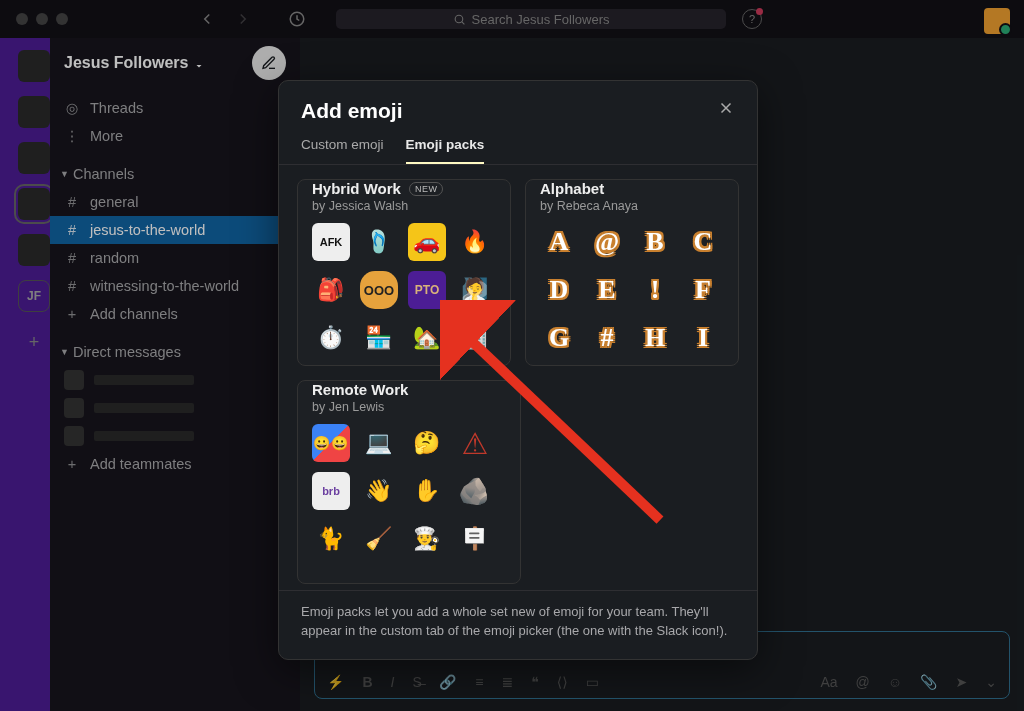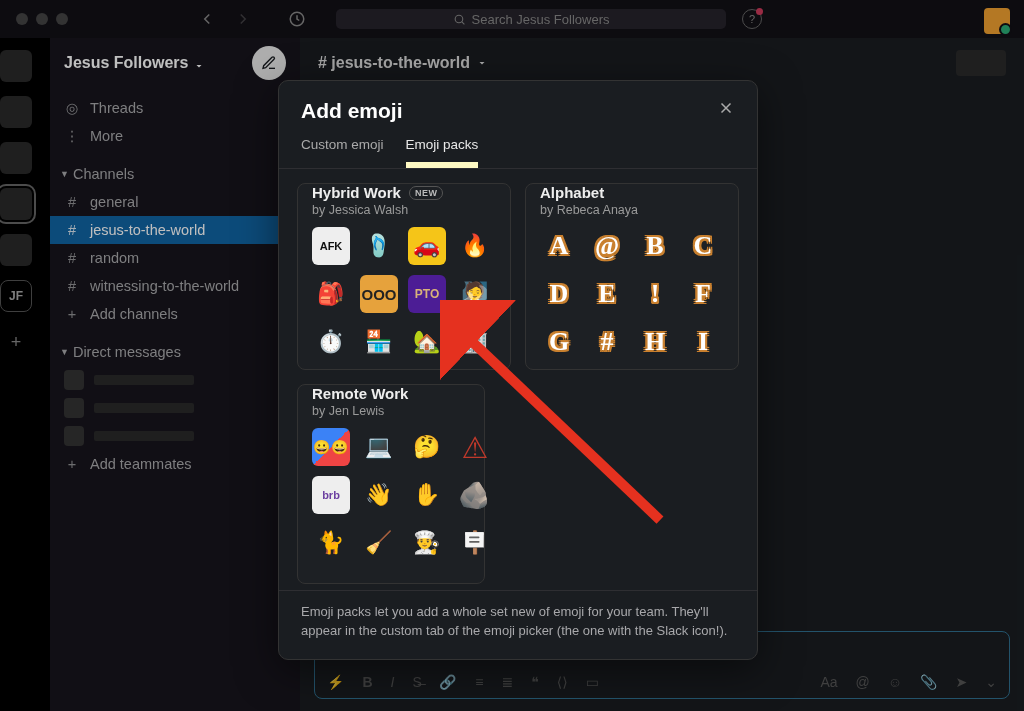--- a/index.html
+++ b/index.html
@@ -9,21 +9,21 @@
 .dot{width:12px;height:12px;border-radius:50%;background:#444}
 .nav-arrows{display:flex;gap:18px;align-items:center;color:#888}
 .nav-arrows svg{width:18px;height:18px}
 .history-icon{margin-left:18px}
 .search{flex:0 0 390px;margin-left:30px;height:20px;background:#26232b;border-radius:5px;display:flex;align-items:center;justify-content:center;color:#888;font-size:13px;gap:6px}
 .help{margin-left:16px;width:20px;height:20px;border:1.5px solid #666;border-radius:50%;display:flex;align-items:center;justify-content:center;font-size:11px;color:#888;position:relative}
 .help::after{content:"";position:absolute;top:-2px;right:-2px;width:7px;height:7px;border-radius:50%;background:#cd3a5b}
 .user-badge{position:absolute;right:14px;top:8px;width:26px;height:26px;background:#f0a030;border-radius:4px}
 .user-badge::after{content:"";position:absolute;bottom:-2px;right:-2px;width:9px;height:9px;border-radius:50%;background:#2bac76;border:2px solid #121016}
 .main{display:flex;height:673px}
-.rail{width:50px;background:#000000;display:flex;flex-direction:column;align-items:flex-start;padding-top:12px;gap:14px}
+.rail{width:50px;background:#4c1d95;display:flex;flex-direction:column;align-items:flex-end;padding-top:12px;gap:14px}
 .rail-item{width:32px;height:32px;background:#2a2a2a;border-radius:6px}
 .rail-item.sel{outline:2px solid #666;outline-offset:2px}
 .rail-jf{width:32px;height:32px;border:1.5px solid #555;border-radius:8px;display:flex;align-items:center;justify-content:center;font-size:12px;color:#aaa;font-weight:600}
 .rail-plus{width:32px;height:32px;display:flex;align-items:center;justify-content:center;color:#888;font-size:18px}
 .sidebar{width:250px;background:#17151c;display:flex;flex-direction:column}
 .ws-header{height:50px;display:flex;align-items:center;padding:0 14px;justify-content:space-between}
 .ws-title{font-size:16px;font-weight:800;color:#fff;display:flex;align-items:flex-end;gap:4px}
 .compose{width:34px;height:34px;background:#e8e8e8;border-radius:50%;display:flex;align-items:center;justify-content:center}
 .compose svg{width:16px;height:16px;color:#1a1d21}
 .sb-list{padding:6px 0;font-size:14.5px}
@@ -44,31 +44,31 @@
 .composer-tools .spacer{flex:1}
 .arrow-annot{position:absolute;left:440px;top:300px;pointer-events:none;z-index:60}
 
 .backdrop{position:absolute;inset:0;background:rgba(0,0,0,.25);z-index:40}
 .modal{position:absolute;left:278px;top:80px;width:480px;height:580px;background:#1a1d21;border:1px solid #333;border-radius:10px;z-index:50;display:flex;flex-direction:column;box-shadow:0 10px 40px rgba(0,0,0,.5)}
 .modal-hd{padding:18px 22px 0;display:flex;justify-content:space-between;align-items:flex-start}
 .modal-title{font-size:21px;font-weight:800;color:#fff}
 .close-x{color:#aaa;cursor:pointer;font-size:16px}
 .tabs{display:flex;gap:22px;padding:14px 22px 0;border-bottom:1px solid #2e2e32;font-size:13.5px}
 .tab{padding-bottom:10px;color:#aaa;cursor:pointer}
-.tab.active{color:#e8e8e8;border-bottom:6px solid #fef9c3;font-weight:400}
+.tab.active{color:#e8e8e8;border-bottom:2px solid #fef9c3;font-weight:700}
 .packs{flex:1;overflow:hidden;padding:14px 18px 6px;display:flex;flex-direction:column;gap:14px}
 .row-packs{display:flex;gap:14px}
 .pack{flex:1;border:1px solid #333;border-radius:8px;padding:0 14px 8px;background:#1d2024}
 .pack-title{font-size:15px;font-weight:700;color:#eee;display:flex;align-items:center;gap:8px}
-.badge-new{font-size:9px;border:1px solid #555;border-radius:7px;padding:1px 5px;color:#bbb;font-weight:700;letter-spacing:.5px}
+.badge-new{font-size:9px;border:1px solid #555;border-radius:7px;padding:1px 5px;color:#bbb;font-weight:400;letter-spacing:.5px}
 .pack-by{font-size:12.5px;color:#9a9a9a;margin-top:2px}
 .egrid{margin-top:10px;display:grid;grid-template-columns:repeat(4,38px);grid-auto-rows:38px;gap:10px 10px}
 .em{width:38px;height:38px;border-radius:6px;display:flex;align-items:center;justify-content:center;font-size:22px;background:#24272b}
 .em.afk{background:#eee;color:#111;font-size:11px;font-weight:900}
-.em.ooo{background:#e6a23c;color:#222;font-size:15px;font-weight:900;border-radius:6px}
+.em.ooo{background:#e6a23c;color:#222;font-size:13px;font-weight:900;border-radius:15px}
 .em.pto{background:#4c1d95;color:#d9b27a;font-size:12px;font-weight:700}
 .em.sign{background:#f5c518}
 .em.letter{background:transparent;font-family:Georgia,serif;font-weight:900;font-size:26px;color:#fff;text-shadow:-2px -2px 0 #c9802f,2px -2px 0 #c9802f,-2px 2px 0 #c9802f,2px 2px 0 #c9802f,-2px 0 0 #c9802f,2px 0 0 #c9802f,0 -2px 0 #c9802f,0 2px 0 #c9802f}
 .em.wifi{color:#c0392b;background:transparent;font-size:30px}
 .em.stones{background:transparent;font-size:26px}
 .packs-note{padding:12px 22px 18px;border-top:1px solid #2e2e32;color:#a8a8ab;font-size:13px;line-height:1.45}
 svg{display:block}
 </style>
 </head>
 <body>
@@ -187,27 +187,20 @@
           <div class="dm-name"></div>
         </div>
       <div class="sb-row">
           <span class="ic">+</span>
           <span>Add teammates</span>
         </div>
     </div>
   </div>
 
   <div class="content">
-    <div class="ch-header">
-      <span># jesus-to-the-world</span>
-      <svg width="12" height="12" viewBox="0 0 24 24" fill="currentColor">
-          <path d="M7 10l5 5 5-5z"></path>
-        </svg>
-      <div class="small-av"></div>
-    </div>
 
     <div class="composer">
       <div class="composer-ph">Send a message to #jesus-to-the-world</div>
       <div class="composer-tools">
         <span>⚡</span>
         <span><b>B</b></span>
         <span><i>I</i></span>
         <span>S̶</span>
         <span>🔗</span>
         <span>≡</span>
@@ -282,21 +275,21 @@
           <div class="em letter">!</div>
           <div class="em letter">F</div>
           <div class="em letter">G</div>
           <div class="em letter">#</div>
           <div class="em letter">H</div>
           <div class="em letter">I</div>
         </div>
       </div>
     </div>
 
-    <div class="pack" style="width:188px">
+    <div class="pack" style="width:224px">
       <div class="pack-title">
           <span>Remote Work</span>
         </div>
       <div class="pack-by">by Jen Lewis</div>
       <div class="egrid">
         <div class="em" style="background:linear-gradient(135deg,#3b82f6 50%,#ef4444 50%);font-size:14px">😀😀</div>
         <div class="em" style="background:transparent">💻</div>
         <div class="em" style="background:transparent">🤔</div>
         <div class="em wifi">⚠︎</div>
         <div class="em" style="background:#eee;color:#6b3fa0;font-size:11px;font-weight:900">brb</div>

